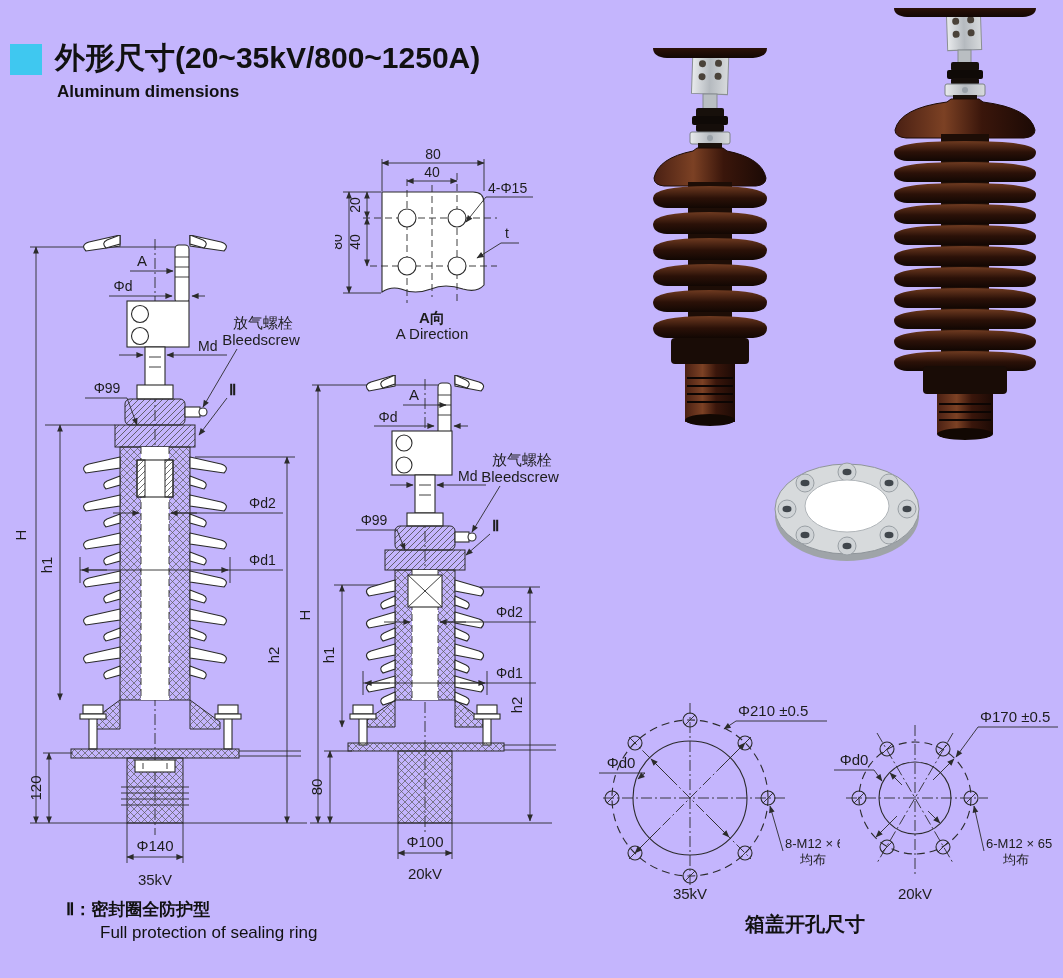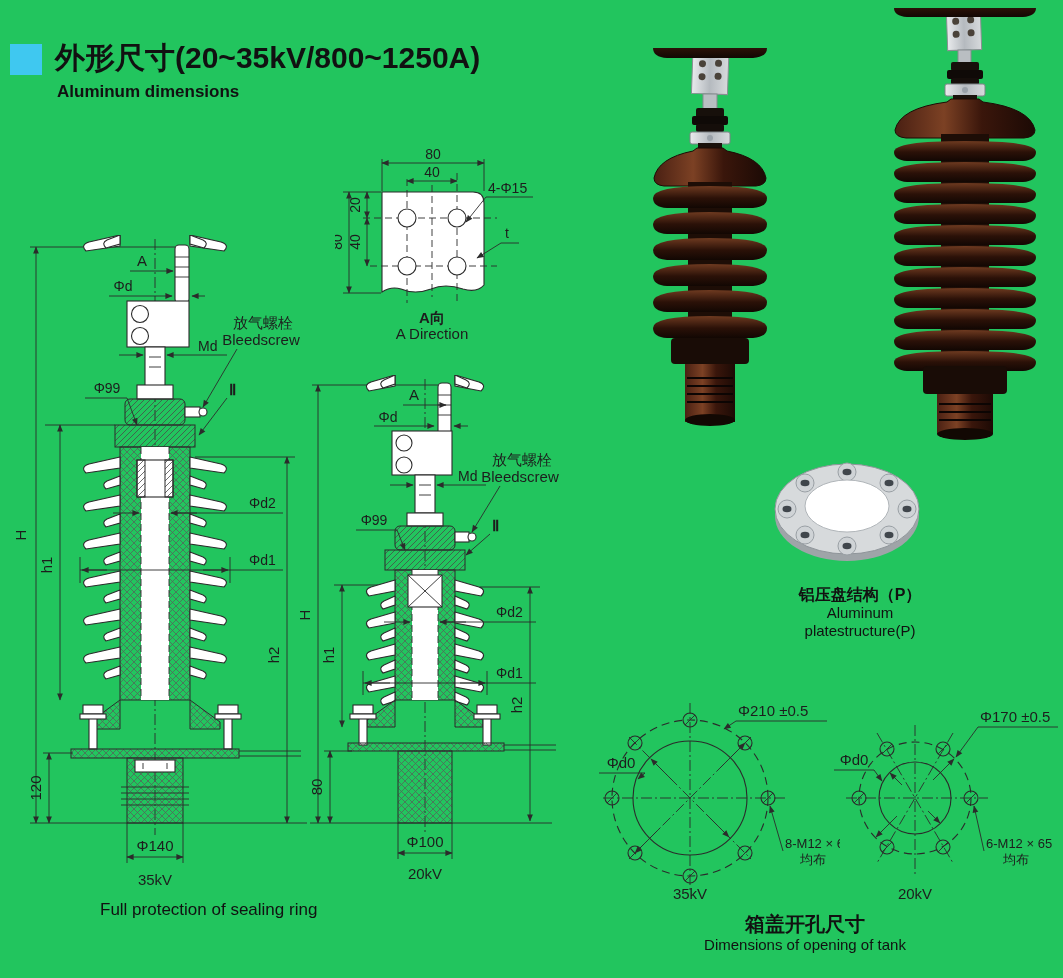--- a/index.html
+++ b/index.html
@@ -1,16 +1,16 @@
 <!DOCTYPE html>
 <html><head>
 <meta charset="utf-8">
 <style>
   html,body{margin:0;padding:0;background:#fff;}
-  #page{position:relative;width:1063px;height:978px;background:#22c55e;overflow:hidden;
+  #page{position:relative;width:1063px;height:978px;background:#c4b5fd;overflow:hidden;
         font-family:"Liberation Sans",sans-serif;color:#111;}
   .abs{position:absolute;}
   #title-zh{left:55px;top:38px;font-size:30px;font-weight:bold;letter-spacing:0px;}
   #title-en{left:57px;top:82px;font-size:17px;font-weight:bold;}
   .cap-block{text-align:center;line-height:1.15;}
   #alum-cap{left:755px;top:586px;width:210px;}
   #alum-cap .zh{font-size:16px;font-weight:bold;}
   #alum-cap .en{font-size:15px;}
   #tank-cap{left:660px;top:913px;width:290px;}
   #tank-cap .zh{font-size:20px;font-weight:bold;}
@@ -406,25 +406,20 @@
       <ellipse cx="85" cy="98" rx="4.5" ry="3.2" fill="#40464c"></ellipse>
         <ellipse cx="43" cy="87" rx="4.5" ry="3.2" fill="#40464c"></ellipse>
       <ellipse cx="25" cy="61" rx="4.5" ry="3.2" fill="#40464c"></ellipse>
         <ellipse cx="43" cy="35" rx="4.5" ry="3.2" fill="#40464c"></ellipse>
       <ellipse cx="85" cy="24" rx="4.5" ry="3.2" fill="#40464c"></ellipse>
         <ellipse cx="127" cy="35" rx="4.5" ry="3.2" fill="#40464c"></ellipse>
     </g>
     <ellipse cx="85" cy="58" rx="42" ry="26" fill="#fff" stroke="#b0b5b9"></ellipse>
   </svg>
 
-  <div class="abs cap-block" id="alum-cap">
-    <div class="zh">铝压盘结构（P）</div>
-    <div class="en">Aluminum</div>
-    <div class="en">platestructure(P)</div>
-  </div>
 
   <svg class="abs" style="left:595px;top:695px" width="245" height="208">
     <path class="cl" d="M95 8 V198 M8 103 H190 M34 42 L156 164 M156 42 L34 164"></path>
     <circle class="outn" cx="95" cy="103" r="57"></circle>
     <circle class="outn" cx="95" cy="103" r="78" stroke-dasharray="8 5"></circle>
     <line class="dim" x1="125" y1="73" x2="150" y2="48" marker-end="url(#ar)"></line>
     <line class="dim" x1="65" y1="133" x2="40" y2="158" marker-end="url(#ar)"></line>
     <line class="dim" x1="78" y1="86" x2="56" y2="64" marker-end="url(#ar)"></line>
     <line class="dim" x1="112" y1="120" x2="134" y2="142" marker-end="url(#ar)"></line>
     <g>
@@ -486,20 +481,20 @@
     <path class="dim" d="M6 75 H46"></path>
     <line class="dim" x1="46" y1="75" x2="54" y2="86" marker-end="url(#ar)"></line>
     <text class="t13" x="158" y="153">6-M12 × 65</text>
     <text class="t13" x="175" y="169">均布</text>
     <line class="dim" x1="156" y1="156" x2="146" y2="111" marker-end="url(#ar)"></line>
     <text class="mid t15" x="87" y="204">20kV</text>
   </svg>
 
   <div class="abs cap-block" id="tank-cap">
     <div class="zh">箱盖开孔尺寸</div>
-    <div class="en">Dimensions of opening of tank</div>
   </div>
 
   <div class="abs" id="footnote">
+    <div class="zh">Ⅱ：密封圈全防护型</div>
     <div class="en">Full protection of sealing ring</div>
   </div>
 
 </div>
 
 </body></html>

